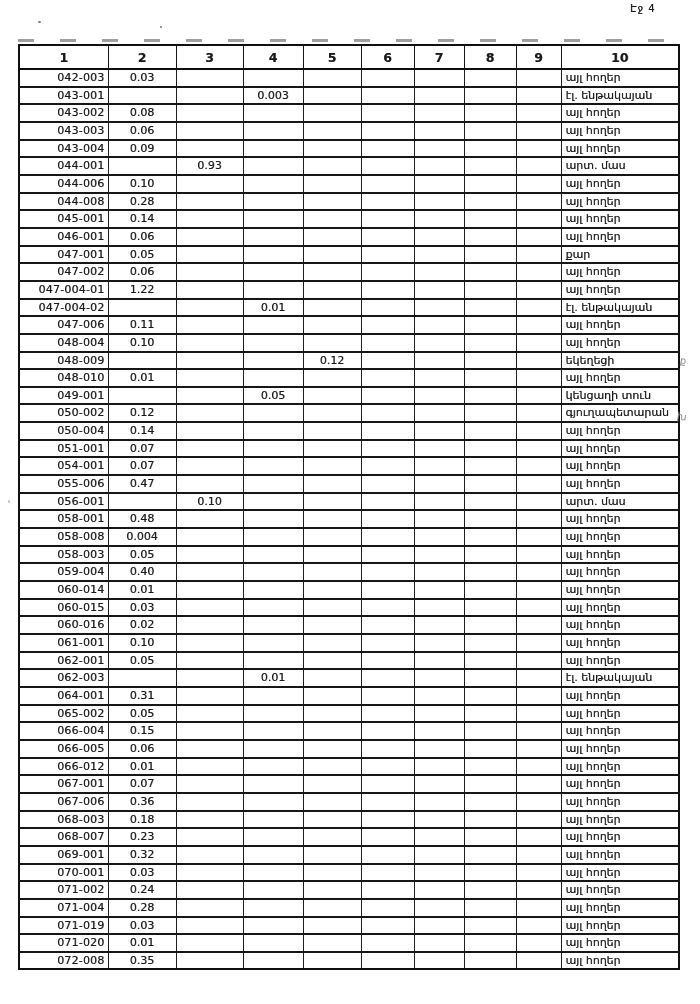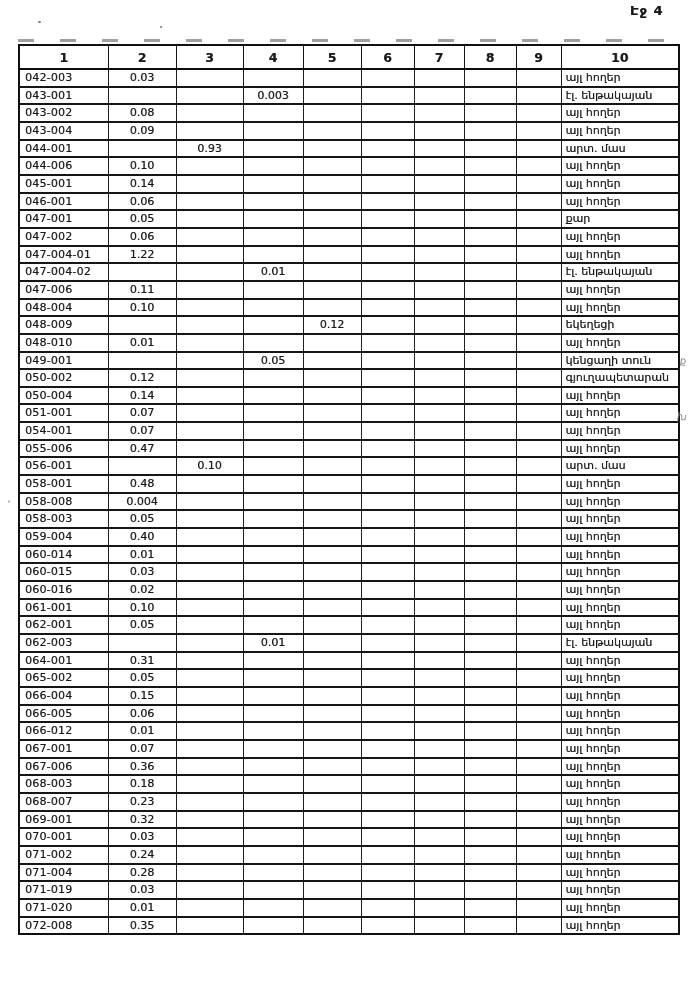--- a/index.html
+++ b/index.html
@@ -7,21 +7,21 @@
     width:700px;height:1004px;
     background:#ffffff;
     font-family:"DejaVu Sans",sans-serif;
     color:#191919;
     position:relative;
     overflow:hidden;
   }
   .page{position:absolute;inset:0;}
   .page-label{
     position:absolute;top:3px;left:630px;
-    font-size:13px;font-weight:bold;letter-spacing:1px;
+    font-size:10px;font-weight:normal;letter-spacing:1px;
     text-shadow:0.4px 0.2px 0 rgba(20,20,20,.6);
   }
   table.doc{
     position:absolute;left:18px;top:44px;
     border-collapse:collapse;table-layout:fixed;
     width:662px;
     border:2px solid #101010;
   }
   th{
     height:20px;
@@ -35,21 +35,21 @@
   td{
     height:15.65px;line-height:15.65px;
     border:1px solid #1f1f1f;
     border-top:2px solid #161616;
     font-size:11px;
     padding:0 3px;
     text-align:center;vertical-align:middle;
     white-space:nowrap;overflow:hidden;
     text-shadow:0.4px 0.2px 0 rgba(25,25,25,.55);
   }
-  td:first-child{text-align:left;padding-left:5px;letter-spacing:0.2px;}
+  td:first-child{text-align:right;padding-left:5px;letter-spacing:0.2px;}
   td:last-child{text-align:left;padding-left:4px;}
   
   .top-scuff{
     position:absolute;left:18px;top:39px;width:660px;height:3px;
     background:repeating-linear-gradient(90deg,#2b2b2b 0 16px,transparent 16px 42px);
     opacity:.45;pointer-events:none;
   }
   .speck{position:absolute;background:#3a3a3a;border-radius:50%;opacity:.7;}
   .speck.s1{left:38px;top:21px;width:3px;height:2px;}
   .speck.s2{left:160px;top:26px;width:2px;height:2px;}
@@ -133,20 +133,32 @@
           <td></td>
           <td></td>
           <td></td>
           <td></td>
           <td></td>
           <td></td>
           <td></td>
           <td>այլ հողեր</td>
         </tr>
         <tr>
+          <td>043-003</td>
+          <td>0.06</td>
+          <td></td>
+          <td></td>
+          <td></td>
+          <td></td>
+          <td></td>
+          <td></td>
+          <td></td>
+          <td>այլ հողեր</td>
+        </tr>
+        <tr>
           <td>043-004</td>
           <td>0.09</td>
           <td></td>
           <td></td>
           <td></td>
           <td></td>
           <td></td>
           <td></td>
           <td></td>
           <td>այլ հողեր</td>
@@ -159,20 +171,32 @@
           <td></td>
           <td></td>
           <td></td>
           <td></td>
           <td></td>
           <td>արտ. մաս</td>
         </tr>
         <tr>
           <td>044-006</td>
           <td>0.10</td>
+          <td></td>
+          <td></td>
+          <td></td>
+          <td></td>
+          <td></td>
+          <td></td>
+          <td></td>
+          <td>այլ հողեր</td>
+        </tr>
+        <tr>
+          <td>044-008</td>
+          <td>0.28</td>
           <td></td>
           <td></td>
           <td></td>
           <td></td>
           <td></td>
           <td></td>
           <td></td>
           <td>այլ հողեր</td>
         </tr>
         <tr>

